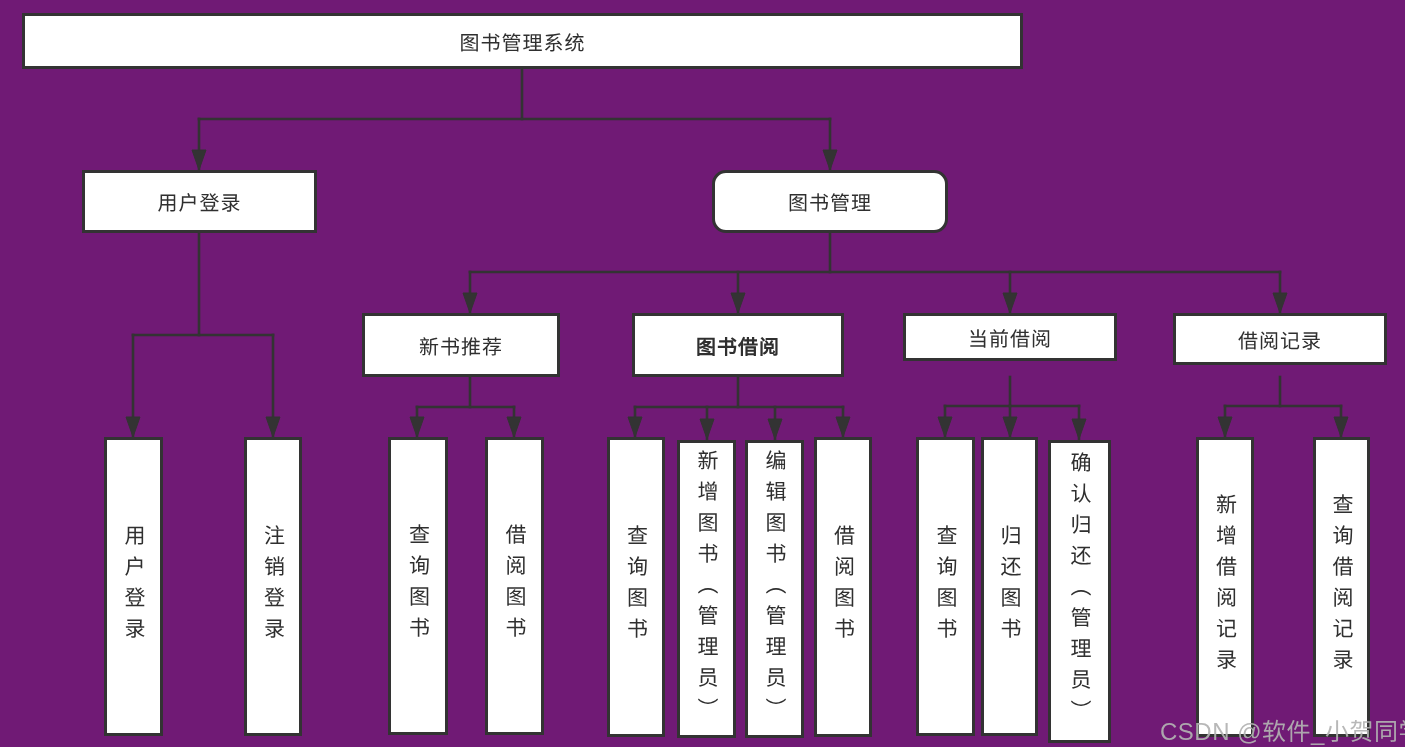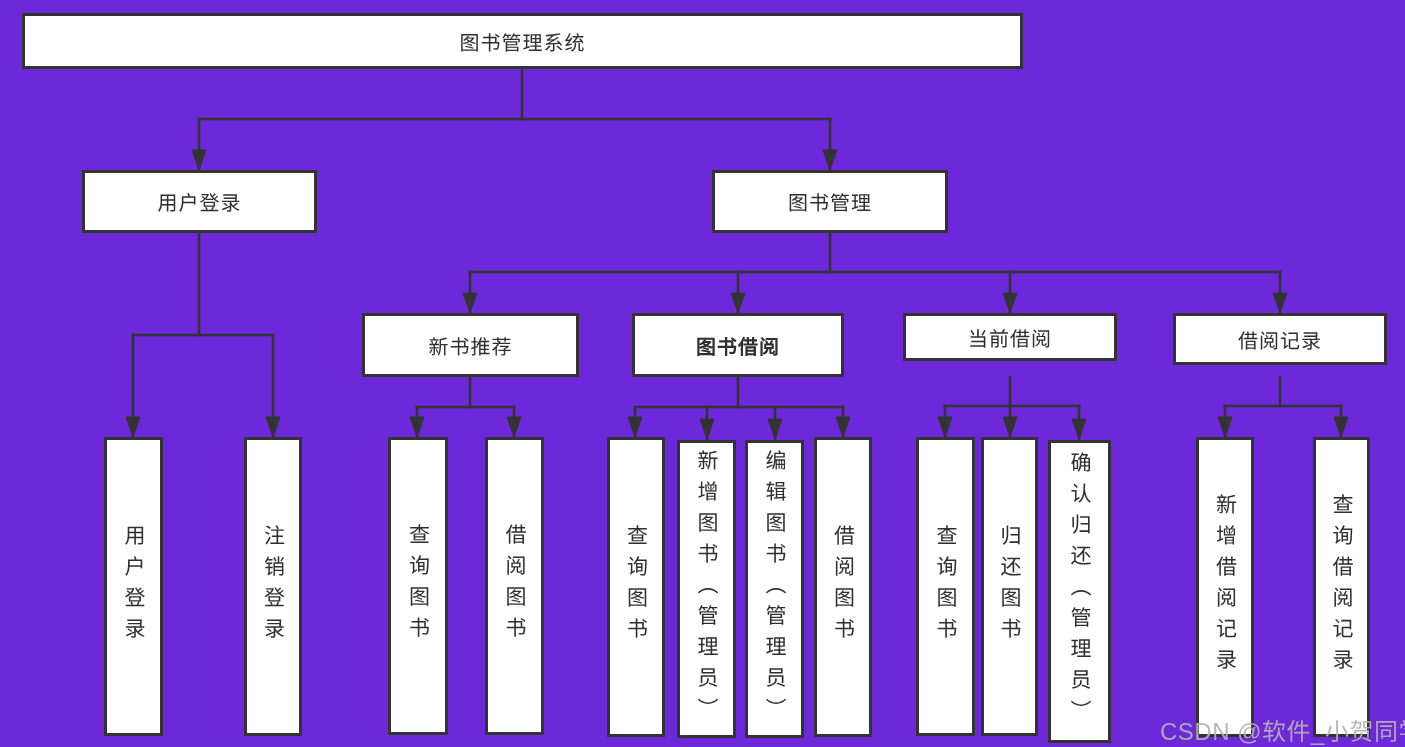--- a/index.html
+++ b/index.html
@@ -1,19 +1,19 @@
 <!DOCTYPE html>
 <html lang="zh-CN"><head>
 <meta charset="utf-8">
 <style>
   html,body{margin:0;padding:0;background:#ffffff;}
   .canvas{
     position:relative;
     width:1405px;height:747px;
-    background:#6d28d9;
+    background:#701a75;
     font-family:"Liberation Sans","DejaVu Sans",sans-serif;
     color:#2f2f2f;
     overflow:hidden;
   }
   .wires{position:absolute;left:0;top:0;z-index:1;}
   .node{
     position:absolute;
     background:#ffffff;
     border:3px solid #333333;
     box-sizing:border-box;
@@ -27,22 +27,22 @@
     writing-mode:vertical-rl;
     text-orientation:mixed;
     font-size:21px;
     line-height:1;
     letter-spacing:10px;
     white-space:nowrap;
   }
   
   .n-root {left:22px;  top:13px;  width:1001px;height:56px;}
   .n-login{left:82px;  top:170px; width:235px; height:63px;}
-  .n-mgmt {left:712px; top:170px; width:236px; height:63px;}
-  .n-new  {left:362px; top:313px; width:217px; height:64px;}
+  .n-mgmt {left:712px; top:170px; width:236px; height:63px;border-radius:14px;}
+  .n-new  {left:362px; top:313px; width:198px; height:64px;}
   .n-borrow{left:632px;top:313px; width:212px; height:64px;font-weight:bold;}
   .n-cur  {left:903px; top:313px; width:214px; height:48px;}
   .n-rec  {left:1173px;top:313px; width:214px; height:52px;}
 
   .l-userlogin {left:104px; top:437px;width:59px;height:299px;}
   .l-logout    {left:244px; top:437px;width:58px;height:299px;}
   .l-query1    {left:388px; top:437px;width:60px;height:298px;}
   .l-lend1     {left:485px; top:437px;width:59px;height:298px;}
   .l-query2    {left:607px; top:437px;width:58px;height:300px;}
   .l-addbook   {left:677px; top:440px;width:59px;height:298px;}

